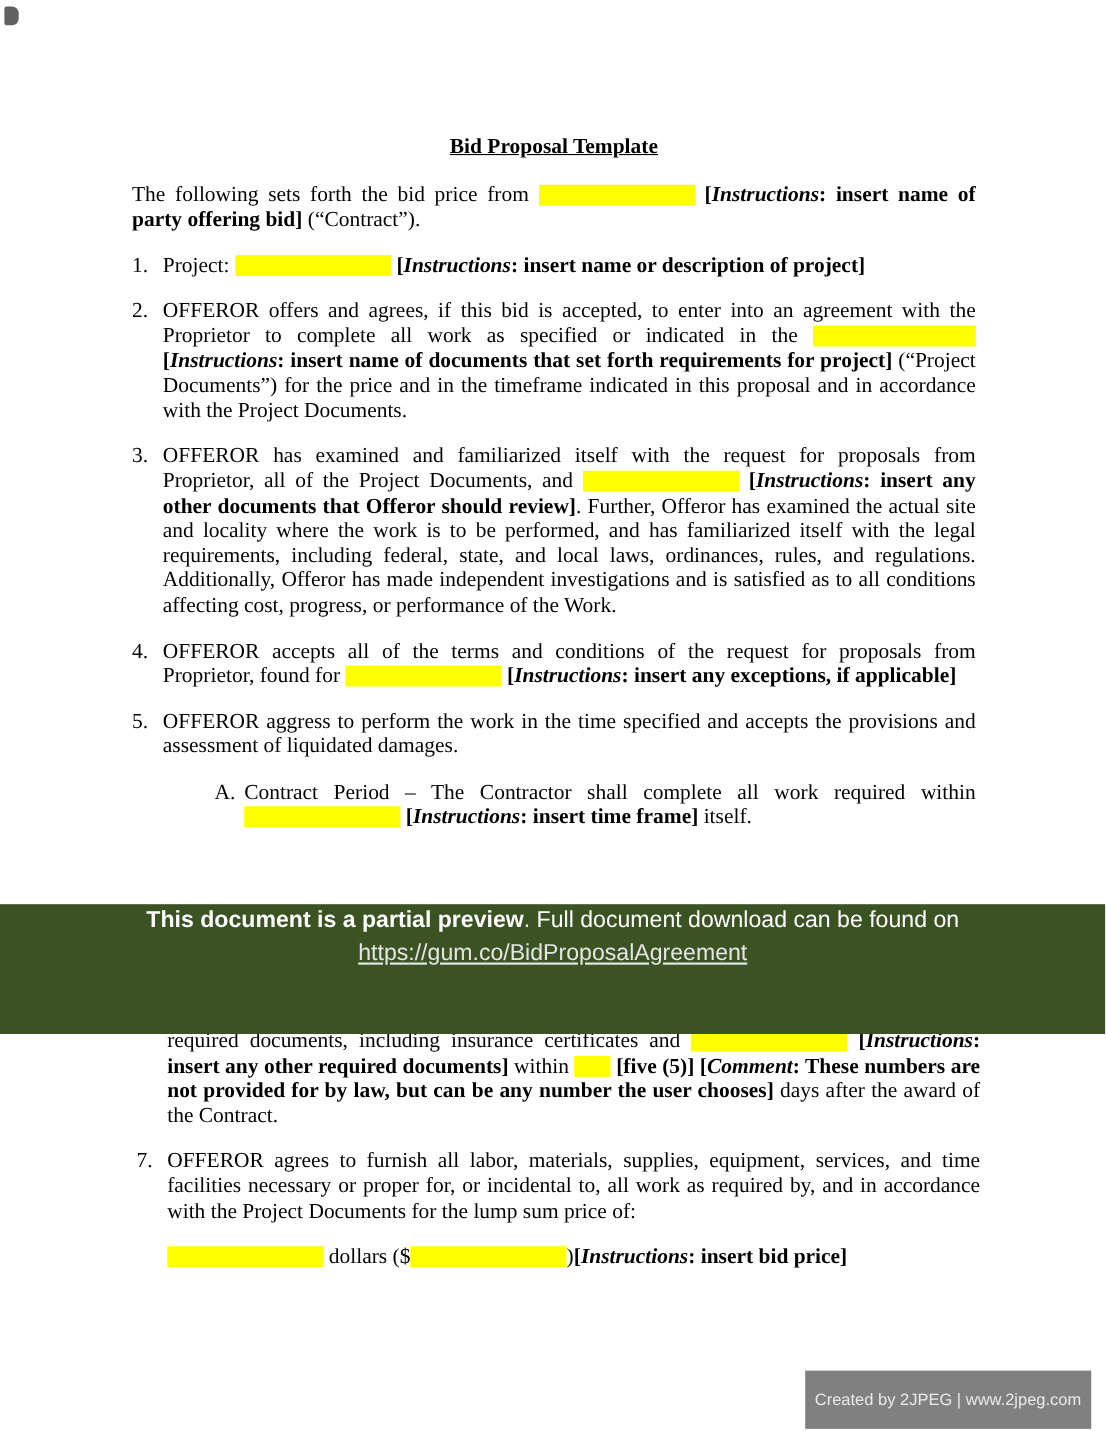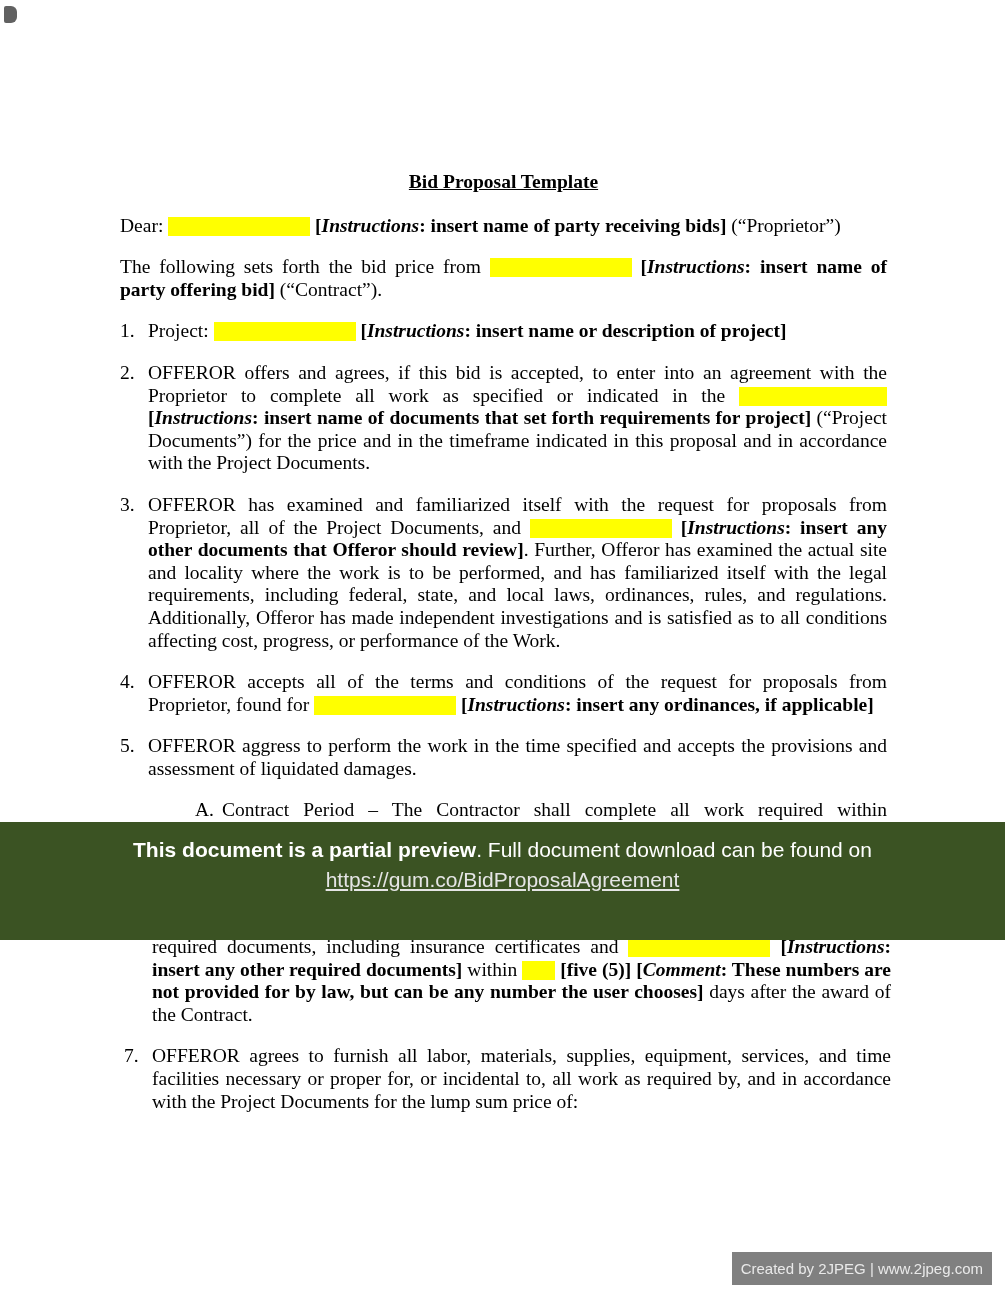--- a/index.html
+++ b/index.html
@@ -13,21 +13,20 @@
     font-size: 19.5px;
     line-height: 22.6px;
     color: #000000;
   }
   .content-upper {
     position: absolute;
     left: 120px;
     top: 123px;
     width: 767px;
     text-align: justify;
-    margin-top: 48px;
   }
   .content-lower {
     position: absolute;
     left: 124px;
     top: 936px;
     width: 767px;
     text-align: justify;
     z-index: 1;
   }
   .doc-title {
@@ -49,44 +48,44 @@
     height: 19px;
     vertical-align: -4px;
   }
   .banner {
     position: absolute;
     left: 0;
     top: 822px;
     width: 1005px;
     height: 118px;
     box-sizing: border-box;
-    padding-top: 13px;
+    padding-top: 0;
     text-align: center;
     color: #ffffff;
     font-family: "Liberation Sans", sans-serif;
     font-size: 21px;
     line-height: 30px;
     z-index: 5;
   }
   .banner .bbold { font-weight: bold; }
   .banner-link {
     color: #e5e5e5;
     text-decoration: underline;
     cursor: pointer;
   }
   .watermark {
     position: absolute;
     right: 13px;
-    bottom: 16px;
+    bottom: 2px;
     background: rgba(92, 92, 92, 0.78);
     color: #e9e9e9;
     font-family: "Liberation Sans", sans-serif;
     font-size: 15px;
     line-height: 19px;
-    padding: 7px 9px;
+    padding: 17px 9px;
     z-index: 6;
   }
   .scan-artifact {
     position: absolute;
     left: 4px;
     top: 6px;
     width: 13px;
     height: 17px;
     background: #3a3a3a;
     opacity: 0.8;
@@ -95,39 +94,39 @@
 </style>
 </head>
 <body>
 
 <div class="page">
 
   <div class="scan-artifact"></div>
 
   <div class="content-upper">
     <div class="doc-title">Bid Proposal Template</div>
-  <div class="para"><span>Dear: </span><span class="hl" style="width: 142px; background-color: rgb(255, 255, 0);"></span><span class="b"> [</span><span class="bi">Instructions</span><span class="b">: insert name of party receiving bids]</span><span> (“Proprietor”)</span></div>
       <div class="para"><span>The following sets forth the bid price from </span><span class="hl" style="width: 142px; background-color: rgb(255, 255, 0);"></span><span class="b"> [</span><span class="bi">Instructions</span><span class="b">: insert name of party offering bid]</span><span> (“Contract”).</span></div>
       <div class="para li"><span class="marker">1.</span><span>Project: </span><span class="hl" style="width: 142px; background-color: rgb(255, 255, 0);"></span><span class="b"> [</span><span class="bi">Instructions</span><span class="b">: insert name or description of project]</span></div>
       <div class="para li"><span class="marker">2.</span><span>OFFEROR offers and agrees, if this bid is accepted, to enter into an agreement with the Proprietor to complete all work as specified or indicated in the </span><span class="hl" style="width: 148px; background-color: rgb(255, 255, 0);"></span><span class="b"> [</span><span class="bi">Instructions</span><span class="b">: insert name of documents that set forth requirements for project]</span><span> (“Project Documents”) for the price and in the timeframe indicated in this proposal and in accordance with the Project Documents.</span></div>
       <div class="para li"><span class="marker">3.</span><span>OFFEROR has examined and familiarized itself with the request for proposals from Proprietor, all of the Project Documents, and </span><span class="hl" style="width: 142px; background-color: rgb(255, 255, 0);"></span><span class="b"> [</span><span class="bi">Instructions</span><span class="b">: insert any other documents that Offeror should review]</span><span>. Further, Offeror has examined the actual site and locality where the work is to be performed, and has familiarized itself with the legal requirements, including federal, state, and local laws, ordinances, rules, and regulations. Additionally, Offeror has made independent investigations and is satisfied as to all conditions affecting cost, progress, or performance of the Work.</span></div>
-      <div class="para li"><span class="marker">4.</span><span>OFFEROR accepts all of the terms and conditions of the request for proposals from Proprietor, found for </span><span class="hl" style="width: 142px; background-color: rgb(255, 255, 0);"></span><span class="b"> [</span><span class="bi">Instructions</span><span class="b">: insert any ordinances, if applicable]</span></div>
+      <div class="para li"><span class="marker">4.</span><span>OFFEROR accepts all of the terms and conditions of the request for proposals from Proprietor, found for </span><span class="hl" style="width: 142px; background-color: rgb(255, 255, 0);"></span><span class="b"> [</span><span class="bi">Instructions</span><span class="b">: insert any exceptions, if applicable]</span></div>
       <div class="para li"><span class="marker">5.</span><span>OFFEROR aggress to perform the work in the time specified and accepts the provisions and assessment of liquidated damages.</span></div>
       <div class="para sub"><span class="marker">A.</span><span>Contract Period – The Contractor shall complete all work required within </span><span class="hl" style="width: 142px; background-color: rgb(255, 255, 0);"></span><span class="b"> [</span><span class="bi">Instructions</span><span class="b">: insert time frame]</span><span> itself.</span></div>
     </div>
 
   <div class="banner" style="background-color: rgb(59, 83, 35);">
     <div class="banner-line">
       <span class="bbold">This document is a partial preview</span><span>. Full document download can be found on</span>
     </div>
     <div class="banner-line">
       <a class="banner-link">https://gum.co/BidProposalAgreement</a>
     </div>
   </div>
 
   <div class="content-lower">
       <div class="para cont"><span>required documents, including insurance certificates and </span><span class="hl" style="width: 142px; background-color: rgb(255, 255, 0);"></span><span class="b"> [</span><span class="bi">Instructions</span><span class="b">: insert any other required documents]</span><span> within </span><span class="hl" style="width: 33px; background-color: rgb(255, 255, 0);"></span><span class="b"> [five (5)] [</span><span class="bi">Comment</span><span class="b">: These numbers are not provided for by law, but can be any number the user chooses]</span><span> days after the award of the Contract.</span></div>
       <div class="para li"><span class="marker">7.</span><span>OFFEROR agrees to furnish all labor, materials, supplies, equipment, services, and time facilities necessary or proper for, or incidental to, all work as required by, and in accordance with the Project Documents for the lump sum price of:</span></div>
+      <div class="para cont"><span class="hl" style="width: 142px; background-color: rgb(255, 255, 0);"></span><span> dollars ($</span><span class="hl" style="width: 142px; background-color: rgb(255, 255, 0);"></span><span>)</span><span class="b">[</span><span class="bi">Instructions</span><span class="b">: insert bid price]</span></div>
     </div>
 
   <div class="watermark">Created by 2JPEG | www.2jpeg.com</div>
 
 </div>
 
 </body></html>

